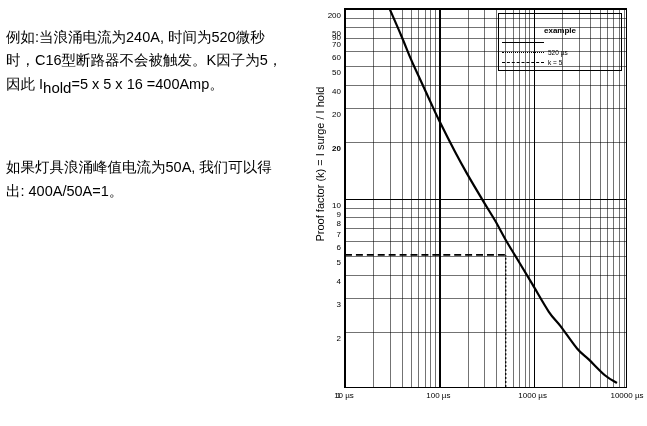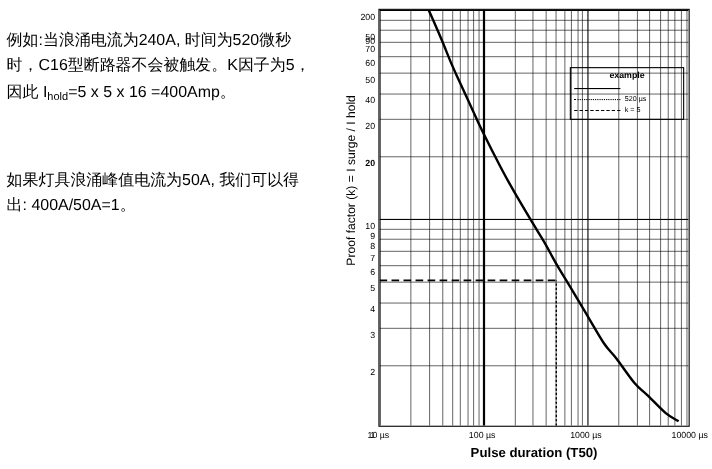--- a/index.html
+++ b/index.html
@@ -30,21 +30,21 @@
     line-height: 1.62;
     color: #000;
   }
   #text-panel p {
     margin: 0;
   }
   #para-2 {
     margin-top: 56px !important;
   }
   .sub {
-    font-size: 10px;
+    font-size: 15px;
     vertical-align: -0.28em;
     letter-spacing: 0;
   }
 
   
   #chart-panel {
     position: absolute;
     left: 288px;
     top: 0px;
     width: 359px;
@@ -76,27 +76,26 @@
     position: absolute;
     left: 0; top: 0;
     width: 100%; height: 100%;
   }
 
   
   #legend {
     position: absolute;
     right: 4px;
     top: 4px;
-    width: 104px;
+    width: 124px;
     border: 1.2px solid #000;
     background: #fff;
     box-sizing: border-box;
-    padding: 2px 3px 3px 3px;
+    padding: 12px 3px 3px 3px;
     font-size: 7px;
-    margin-top: 48px;
   }
   #legend-title {
     font-weight: bold;
     font-size: 8px;
     text-align: center;
     margin-bottom: 2px;
   }
   .legend-row {
     display: flex;
     align-items: center;
@@ -300,15 +299,14 @@
         <div class="gridline h-minor" style="top: 99.347px;"></div>
         <div class="gridline h-minor" style="top: 75.6086px;"></div>
         <div class="gridline h-minor" style="top: 57.1957px;"></div>
         <div class="gridline h-minor" style="top: 42.1513px;"></div>
         <div class="gridline h-minor" style="top: 29.4314px;"></div>
         <div class="gridline h-minor" style="top: 18.4129px;"></div>
         <div class="gridline h-minor" style="top: 8.69392px;"></div>
         <div class="gridline h-major" style="top: 0px;"></div>
       </div>
 
-    <div id="x-axis-label">Pulse duration (T50)</div>
   </div>
 </div>
 
 </body></html>

